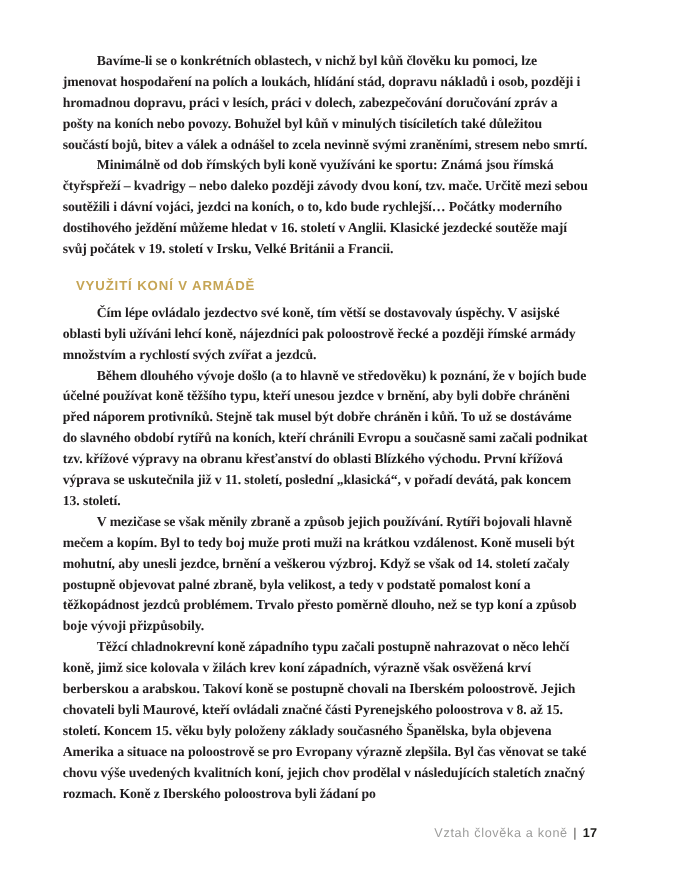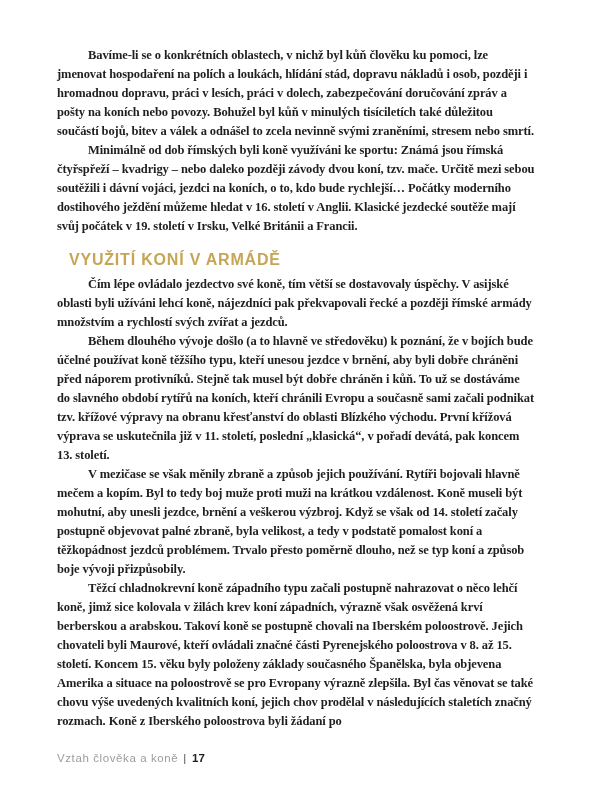--- a/index.html
+++ b/index.html
@@ -33,31 +33,31 @@
     color: var(--body-text);
     text-indent: 31px;
     text-align: left;
     font-weight: bold;
   }
   p.body.no-indent { text-indent: 0; }
   h2.section-heading {
     margin: 14px 0 5px 12px;
     font-family: "Liberation Sans", "DejaVu Sans", sans-serif;
     font-weight: bold;
-    font-size: 16px;
+    font-size: 12px;
     line-height: 20px;
     letter-spacing: 0.8px;
     color: var(--heading-gold);
   }
   .footer {
     position: absolute;
     left: 57px;
     top: 750px;
     width: 486px;
-    text-align: left;
+    text-align: right;
     font-family: "Liberation Sans", "DejaVu Sans", sans-serif;
     font-size: 11.5px;
     line-height: 16px;
     letter-spacing: 0.6px;
     color: var(--footer-gray);
     white-space: nowrap;
   }
   .footer .sep {
     color: #55524f;
     padding: 0 5px;
@@ -76,21 +76,21 @@
 
   <div class="textblock">
 
     <p class="body">Bavíme-li se o konkrétních oblastech, v nichž byl kůň člověku ku pomoci, lze jmenovat hospodaření na polích a loukách, hlídání stád, dopravu nákladů i osob, později i hromadnou dopravu, práci v lesích, práci v dolech, zabezpečování doručování zpráv a pošty na koních nebo povozy. Bohužel byl kůň v minulých tisíciletích také důležitou součástí bojů, bitev a válek a odnášel to zcela nevinně svými zraněními, stresem nebo smrtí.</p>
 
     <p class="body">Minimálně od dob římských byli koně využíváni ke sportu: Známá jsou římská čtyřspřeží – kvadrigy – nebo daleko později závody dvou koní, tzv. mače. Určitě mezi sebou soutěžili i dávní vojáci, jezdci na koních, o to, kdo bude rychlejší… Počátky moderního dostihového ježdění můžeme hledat v 16. století v Anglii. Klasické jezdecké soutěže mají svůj počátek v 19. století v Irsku, Velké Británii a Francii.</p>
 
     <h2 class="section-heading">VYUŽITÍ KONÍ V ARMÁDĚ</h2>
 
 
-    <p class="body">Čím lépe ovládalo jezdectvo své koně, tím větší se dostavovaly úspěchy. V asijské oblasti byli užíváni lehcí koně, nájezdníci pak překvapovali řecké a později římské armády množstvím a rychlostí svých zvířat a jezdců.</p>
+    <p class="body">Čím lépe ovládalo jezdectvo své koně, tím větší se dostavovaly úspěchy. V asijské oblasti byli užíváni lehcí koně, nájezdníci pak poloostrově řecké a později římské armády množstvím a rychlostí svých zvířat a jezdců.</p>
 
     <p class="body">Během dlouhého vývoje došlo (a to hlavně ve středověku) k poznání, že v bojích bude účelné používat koně těžšího typu, kteří unesou jezdce v brnění, aby byli dobře chráněni před náporem protivníků. Stejně tak musel být dobře chráněn i kůň. To už se dostáváme do slavného období rytířů na koních, kteří chránili Evropu a současně sami začali podnikat tzv. křížové výpravy na obranu křesťanství do oblasti Blízkého východu. První křížová výprava se uskutečnila již v 11. století, poslední „klasická“, v pořadí devátá, pak koncem 13. století.</p>
 
     <p class="body">V mezičase se však měnily zbraně a způsob jejich používání. Rytíři bojovali hlavně mečem a kopím. Byl to tedy boj muže proti muži na krátkou vzdálenost. Koně museli být mohutní, aby unesli jezdce, brnění a veškerou výzbroj. Když se však od 14. století začaly postupně objevovat palné zbraně, byla velikost, a tedy v podstatě pomalost koní a těžkopádnost jezdců problémem. Trvalo přesto poměrně dlouho, než se typ koní a způsob boje vývoji přizpůsobily.</p>
 
     <p class="body">Těžcí chladnokrevní koně západního typu začali postupně nahrazovat o něco lehčí koně, jimž sice kolovala v žilách krev koní západních, výrazně však osvěžená krví berberskou a arabskou. Takoví koně se postupně chovali na Iberském poloostrově. Jejich chovateli byli Maurové, kteří ovládali značné části Pyrenejského poloostrova v 8. až 15. století. Koncem 15. věku byly položeny základy současného Španělska, byla objevena Amerika a situace na poloostrově se pro Evropany výrazně zlepšila. Byl čas věnovat se také chovu výše uvedených kvalitních koní, jejich chov prodělal v následujících staletích značný rozmach. Koně z Iberského poloostrova byli žádaní po</p>
 
   </div>
 
   <div class="footer">

